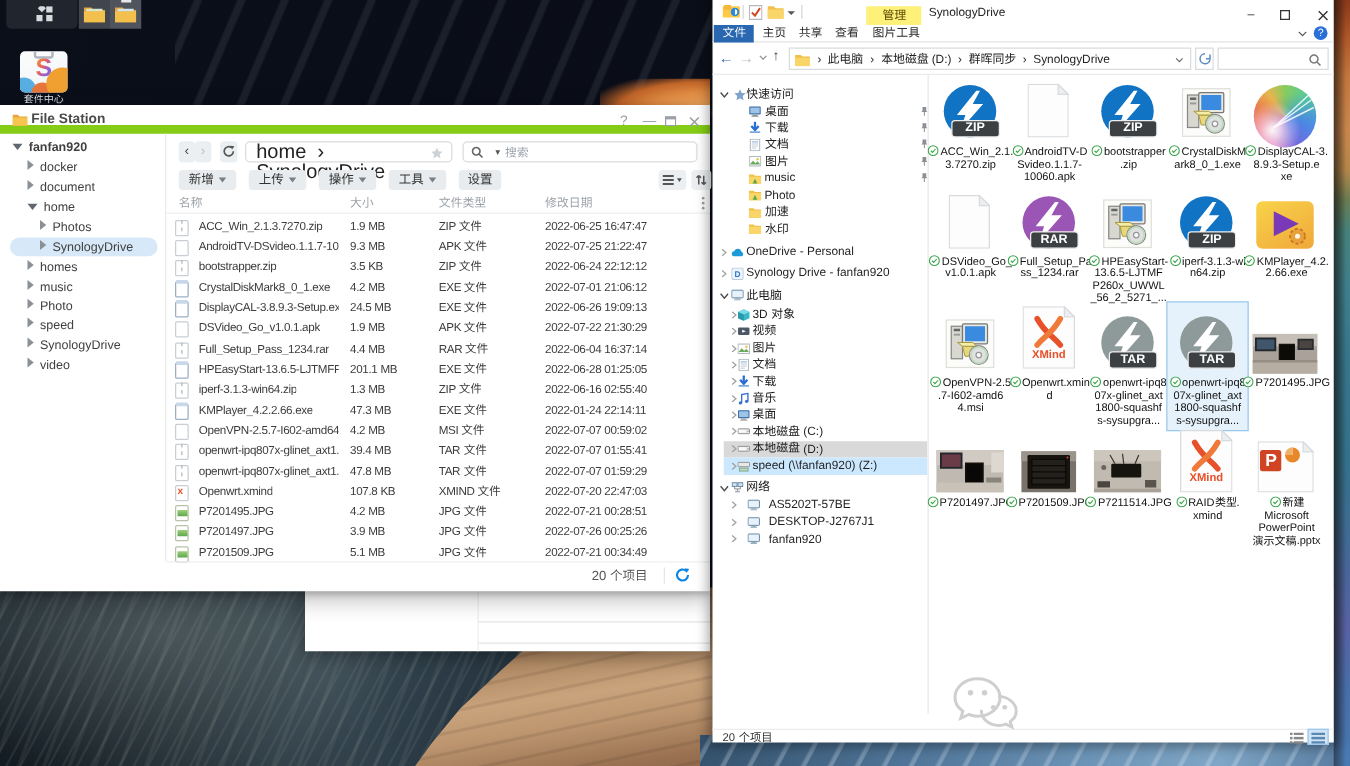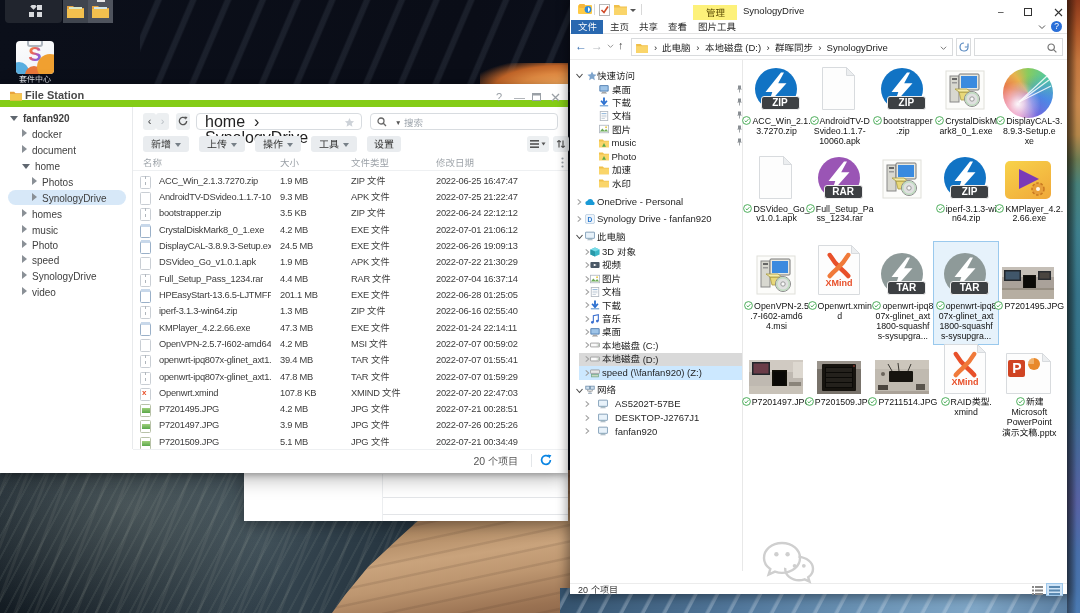--- a/index.html
+++ b/index.html
@@ -315,21 +315,21 @@
       <span style="left:303px">2022-07-22 21:30:29</span>
     </div>
 <div class="frow" style="top:186.5px">
       <span class="fic"></span>
       <span class="fic2" style="border-left:1px dashed #b0b6bc;left:12px"></span>
       <span class="nm" style="left:26px">Full_Setup_Pass_1234.rar</span>
       <span style="left:147px">4.4 MB</span>
       <span style="left:218px">RAR <svg class="ck" style="width:18.6px;height:9.3px" viewBox="0 0 18.6 9.3">
           <path fill="currentColor" transform="translate(0,8.18) scale(0.0093,-0.0093)" d="M423 823C453 774 485 707 497 666L580 693C566 734 531 799 501 847ZM50 664V590H206C265 438 344 307 447 200C337 108 202 40 36 -7C51 -25 75 -60 83 -78C250 -24 389 48 502 146C615 46 751 -28 915 -73C928 -52 950 -20 967 -4C807 36 671 107 560 201C661 304 738 432 796 590H954V664ZM504 253C410 348 336 462 284 590H711C661 455 592 344 504 253Z M1317 341V268H1604V-80H1679V268H1953V341H1679V562H1909V635H1679V828H1604V635H1470C1483 680 1494 728 1504 775L1432 790C1409 659 1367 530 1309 447C1327 438 1359 420 1373 409C1400 451 1425 504 1446 562H1604V341ZM1268 836C1214 685 1126 535 1032 437C1045 420 1067 381 1075 363C1107 397 1137 437 1167 480V-78H1239V597C1277 667 1311 741 1339 815Z"></path>
         </svg></span>
-      <span style="left:303px">2022-07-04 16:37:14</span>
+      <span style="left:303px">2022-06-04 16:37:14</span>
     </div>
 <div class="frow" style="top:202.8px">
       <span class="fic" style="border-color:#9ab0c8"></span>
       <span class="fic2" style="background:#c8d8ea;left:8px;top:2.5px;width:9px;height:2.5px"></span>
       <span class="nm" style="left:26px">HPEasyStart-13.6.5-LJTMFP2...</span>
       <span style="left:147px">201.1 MB</span>
       <span style="left:218px">EXE <svg class="ck" style="width:18.6px;height:9.3px" viewBox="0 0 18.6 9.3">
           <path fill="currentColor" transform="translate(0,8.18) scale(0.0093,-0.0093)" d="M423 823C453 774 485 707 497 666L580 693C566 734 531 799 501 847ZM50 664V590H206C265 438 344 307 447 200C337 108 202 40 36 -7C51 -25 75 -60 83 -78C250 -24 389 48 502 146C615 46 751 -28 915 -73C928 -52 950 -20 967 -4C807 36 671 107 560 201C661 304 738 432 796 590H954V664ZM504 253C410 348 336 462 284 590H711C661 455 592 344 504 253Z M1317 341V268H1604V-80H1679V268H1953V341H1679V562H1909V635H1679V828H1604V635H1470C1483 680 1494 728 1504 775L1432 790C1409 659 1367 530 1309 447C1327 438 1359 420 1373 409C1400 451 1425 504 1446 562H1604V341ZM1268 836C1214 685 1126 535 1032 437C1045 420 1067 381 1075 363C1107 397 1137 437 1167 480V-78H1239V597C1277 667 1311 741 1339 815Z"></path>
         </svg></span>
       <span style="left:303px">2022-06-28 01:25:05</span>
@@ -907,20 +907,29 @@
           <rect x="7" y="8" width="5" height="2" fill="#666"></rect>
           <rect x="7" y="12" width="5" height="1.5" fill="#999"></rect>
           <rect x="14" y="4" width="20" height="16" rx="1" fill="#e8e8e0" stroke="#777"></rect>
           <rect x="16" y="6" width="16" height="12" fill="#3a8adf"></rect>
           <path d="M14 22 L26 22 L28 30 L16 30 Z" fill="#e8d87a" stroke="#a89a40" stroke-width="0.8"></path>
           <path d="M14 22 L10 19 L22 19 L26 22 Z" fill="#f5ecA8" stroke="#a89a40" stroke-width="0.8"></path>
           <circle cx="27" cy="29" r="7.5" fill="#e0e0e0" stroke="#8a8a8a"></circle>
           <circle cx="27" cy="29" r="6.3" fill="none" stroke="#c0dcc0" stroke-width="1.5"></circle>
           <circle cx="27" cy="29" r="2.2" fill="#fafafa" stroke="#999"></circle>
         </svg>
+      </div>
+<div class="cell" style="left:124.9px;top:143.5px;width:70px">
+        <div><svg class="bdg" width="9" height="9" viewBox="0 0 9 9">
+            <circle cx="4.5" cy="4.5" r="3.9" fill="#fff" stroke="#3aa54a" stroke-width="0.9"></circle>
+            <path d="M2.7 4.6 L4 5.9 L6.4 3.2" fill="none" stroke="#3aa54a" stroke-width="0.9"></path>
+          </svg>HPEasyStart-</div>
+        <div>13.6.5-LJTMF</div>
+        <div>P260x_UWWL</div>
+        <div>_56_2_5271_...</div>
       </div>
 <div class="ab" style="left:192.1px;top:89px;width:60px;height:50px">
         <div class="ab" style="left:9px;top:8px;width:42px;height:42px;border-radius:50%;background:#1173c4"></div>
         <svg class="ab" style="left:9px;top:8px" width="42" height="42" viewBox="0 0 42 42">
           <path d="M26 4.5 L10.5 24 L17.3 24 L13.5 35.5 L31.5 15.2 L23.2 15.2 L29 4.5 Z" fill="#fff"></path>
         </svg>
         <div class="ab" style="left:15px;top:36px;width:39px;height:14px;background:#3d4043;border:1px solid #eee;border-radius:3px;color:#fff;font-weight:bold;font-size:10px;line-height:12px;text-align:center;font-family:'Liberation Sans'">ZIP</div>
       </div>
 <div class="cell" style="left:188.1px;top:143.5px;width:70px">
         <div><svg class="bdg" width="9" height="9" viewBox="0 0 9 9">

